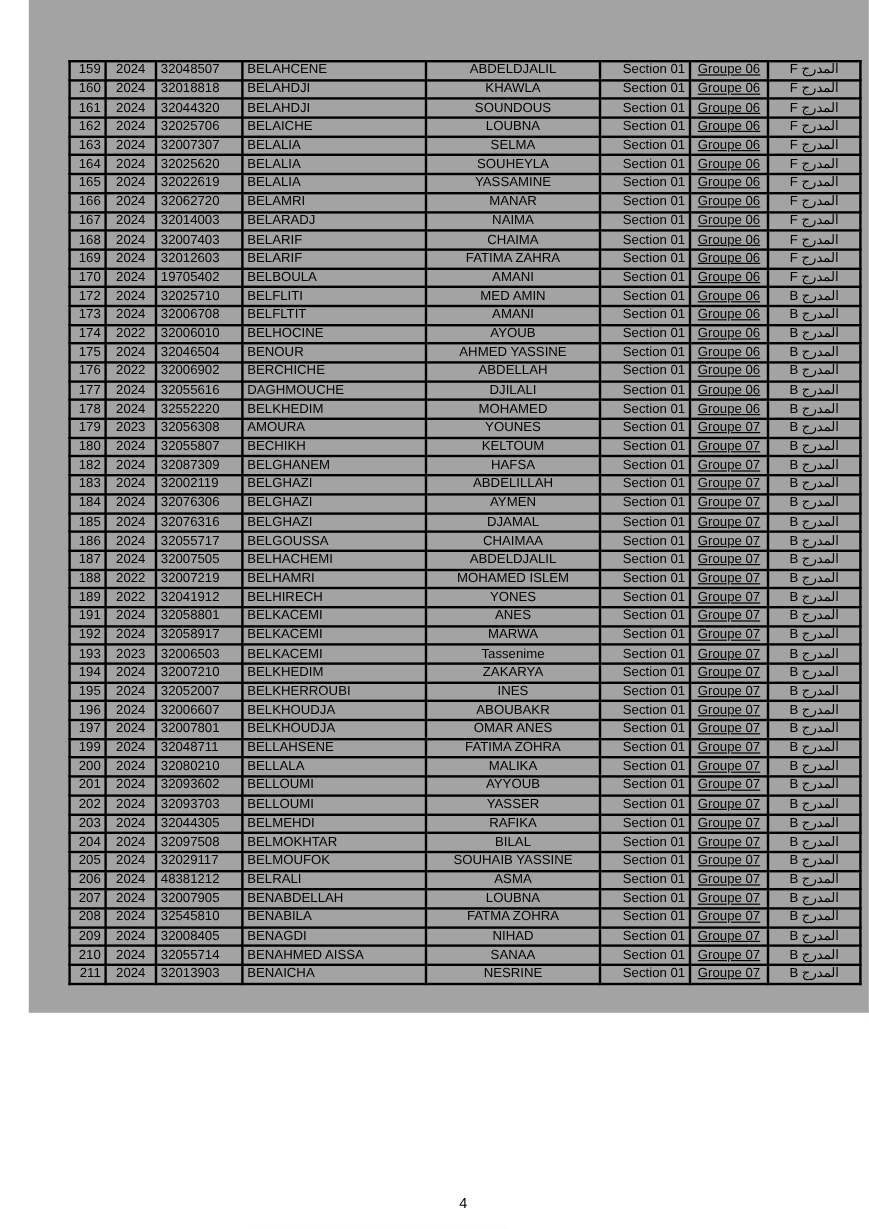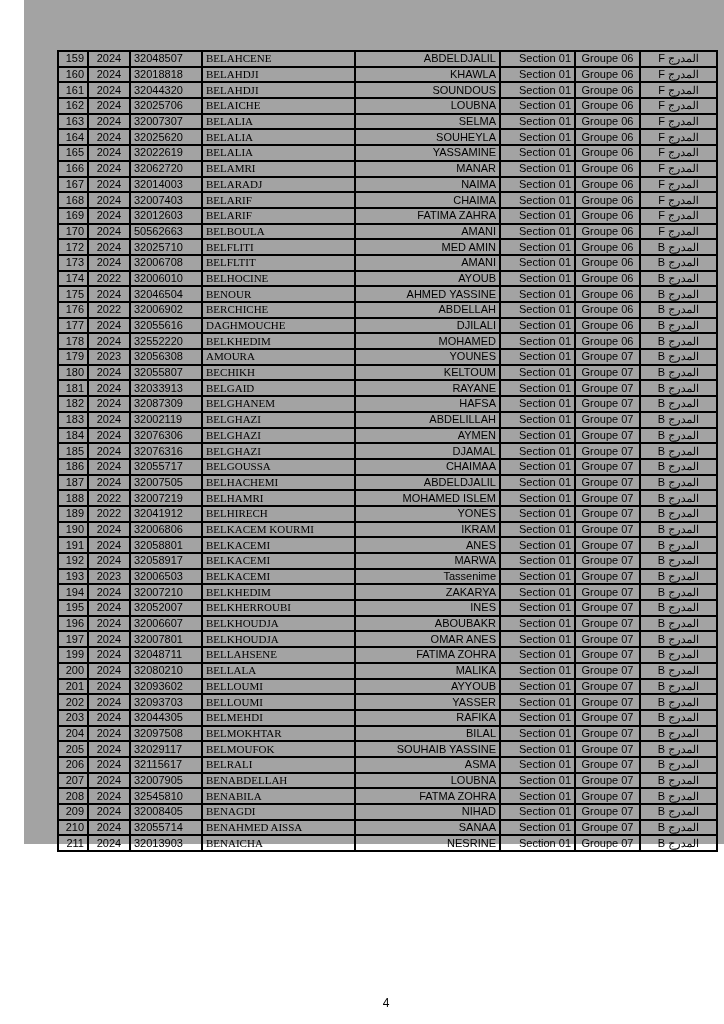--- a/index.html
+++ b/index.html
@@ -33,24 +33,24 @@
     border: 2px solid #000;
     height: 15.7px;
     padding: 0 3px;
     white-space: nowrap;
     overflow: hidden;
     vertical-align: middle;
   }
   td.col-index      { text-align: right; }
   td.col-year       { text-align: center; }
   td.col-id         { }
-  td.col-last_name  { text-align: left; font-family: Liberation Serif, serif; }
-  td.col-first_name { text-align: right; }
+  td.col-last_name  { text-align: left; }
+  td.col-first_name { text-align: center; }
   td.col-section    { text-align: right; }
-  td.col-group      { text-align: center; }
+  td.col-group      { text-align: center; text-decoration: underline; }
   td.col-amphi      { text-align: center; font-weight: normal; direction: rtl; }
   .page-number {
     position: absolute;
     left: 0;
     top: 996px;
     width: 724px;
     text-align: center;
     font-size: 12px;
   }
 </style>
@@ -178,21 +178,21 @@
           <td class="col-id">32012603</td>
           <td class="col-last_name">BELARIF</td>
           <td class="col-first_name">FATIMA ZAHRA</td>
           <td class="col-section">Section 01</td>
           <td class="col-group">Groupe 06</td>
           <td class="col-amphi">المدرج F</td>
         </tr>
         <tr>
           <td class="col-index">170</td>
           <td class="col-year">2024</td>
-          <td class="col-id">50562663</td>
+          <td class="col-id">19705402</td>
           <td class="col-last_name">BELBOULA</td>
           <td class="col-first_name">AMANI</td>
           <td class="col-section">Section 01</td>
           <td class="col-group">Groupe 06</td>
           <td class="col-amphi">المدرج F</td>
         </tr>
         <tr>
           <td class="col-index">172</td>
           <td class="col-year">2024</td>
           <td class="col-id">32025710</td>
@@ -276,30 +276,20 @@
           <td class="col-index">180</td>
           <td class="col-year">2024</td>
           <td class="col-id">32055807</td>
           <td class="col-last_name">BECHIKH</td>
           <td class="col-first_name">KELTOUM</td>
           <td class="col-section">Section 01</td>
           <td class="col-group">Groupe 07</td>
           <td class="col-amphi">المدرج B</td>
         </tr>
         <tr>
-          <td class="col-index">181</td>
-          <td class="col-year">2024</td>
-          <td class="col-id">32033913</td>
-          <td class="col-last_name">BELGAID</td>
-          <td class="col-first_name">RAYANE</td>
-          <td class="col-section">Section 01</td>
-          <td class="col-group">Groupe 07</td>
-          <td class="col-amphi">المدرج B</td>
-        </tr>
-        <tr>
           <td class="col-index">182</td>
           <td class="col-year">2024</td>
           <td class="col-id">32087309</td>
           <td class="col-last_name">BELGHANEM</td>
           <td class="col-first_name">HAFSA</td>
           <td class="col-section">Section 01</td>
           <td class="col-group">Groupe 07</td>
           <td class="col-amphi">المدرج B</td>
         </tr>
         <tr>
@@ -366,30 +356,20 @@
           <td class="col-index">189</td>
           <td class="col-year">2022</td>
           <td class="col-id">32041912</td>
           <td class="col-last_name">BELHIRECH</td>
           <td class="col-first_name">YONES</td>
           <td class="col-section">Section 01</td>
           <td class="col-group">Groupe 07</td>
           <td class="col-amphi">المدرج B</td>
         </tr>
         <tr>
-          <td class="col-index">190</td>
-          <td class="col-year">2024</td>
-          <td class="col-id">32006806</td>
-          <td class="col-last_name">BELKACEM KOURMI</td>
-          <td class="col-first_name">IKRAM</td>
-          <td class="col-section">Section 01</td>
-          <td class="col-group">Groupe 07</td>
-          <td class="col-amphi">المدرج B</td>
-        </tr>
-        <tr>
           <td class="col-index">191</td>
           <td class="col-year">2024</td>
           <td class="col-id">32058801</td>
           <td class="col-last_name">BELKACEMI</td>
           <td class="col-first_name">ANES</td>
           <td class="col-section">Section 01</td>
           <td class="col-group">Groupe 07</td>
           <td class="col-amphi">المدرج B</td>
         </tr>
         <tr>
@@ -518,21 +498,21 @@
           <td class="col-id">32029117</td>
           <td class="col-last_name">BELMOUFOK</td>
           <td class="col-first_name">SOUHAIB YASSINE</td>
           <td class="col-section">Section 01</td>
           <td class="col-group">Groupe 07</td>
           <td class="col-amphi">المدرج B</td>
         </tr>
         <tr>
           <td class="col-index">206</td>
           <td class="col-year">2024</td>
-          <td class="col-id">32115617</td>
+          <td class="col-id">48381212</td>
           <td class="col-last_name">BELRALI</td>
           <td class="col-first_name">ASMA</td>
           <td class="col-section">Section 01</td>
           <td class="col-group">Groupe 07</td>
           <td class="col-amphi">المدرج B</td>
         </tr>
         <tr>
           <td class="col-index">207</td>
           <td class="col-year">2024</td>
           <td class="col-id">32007905</td>

